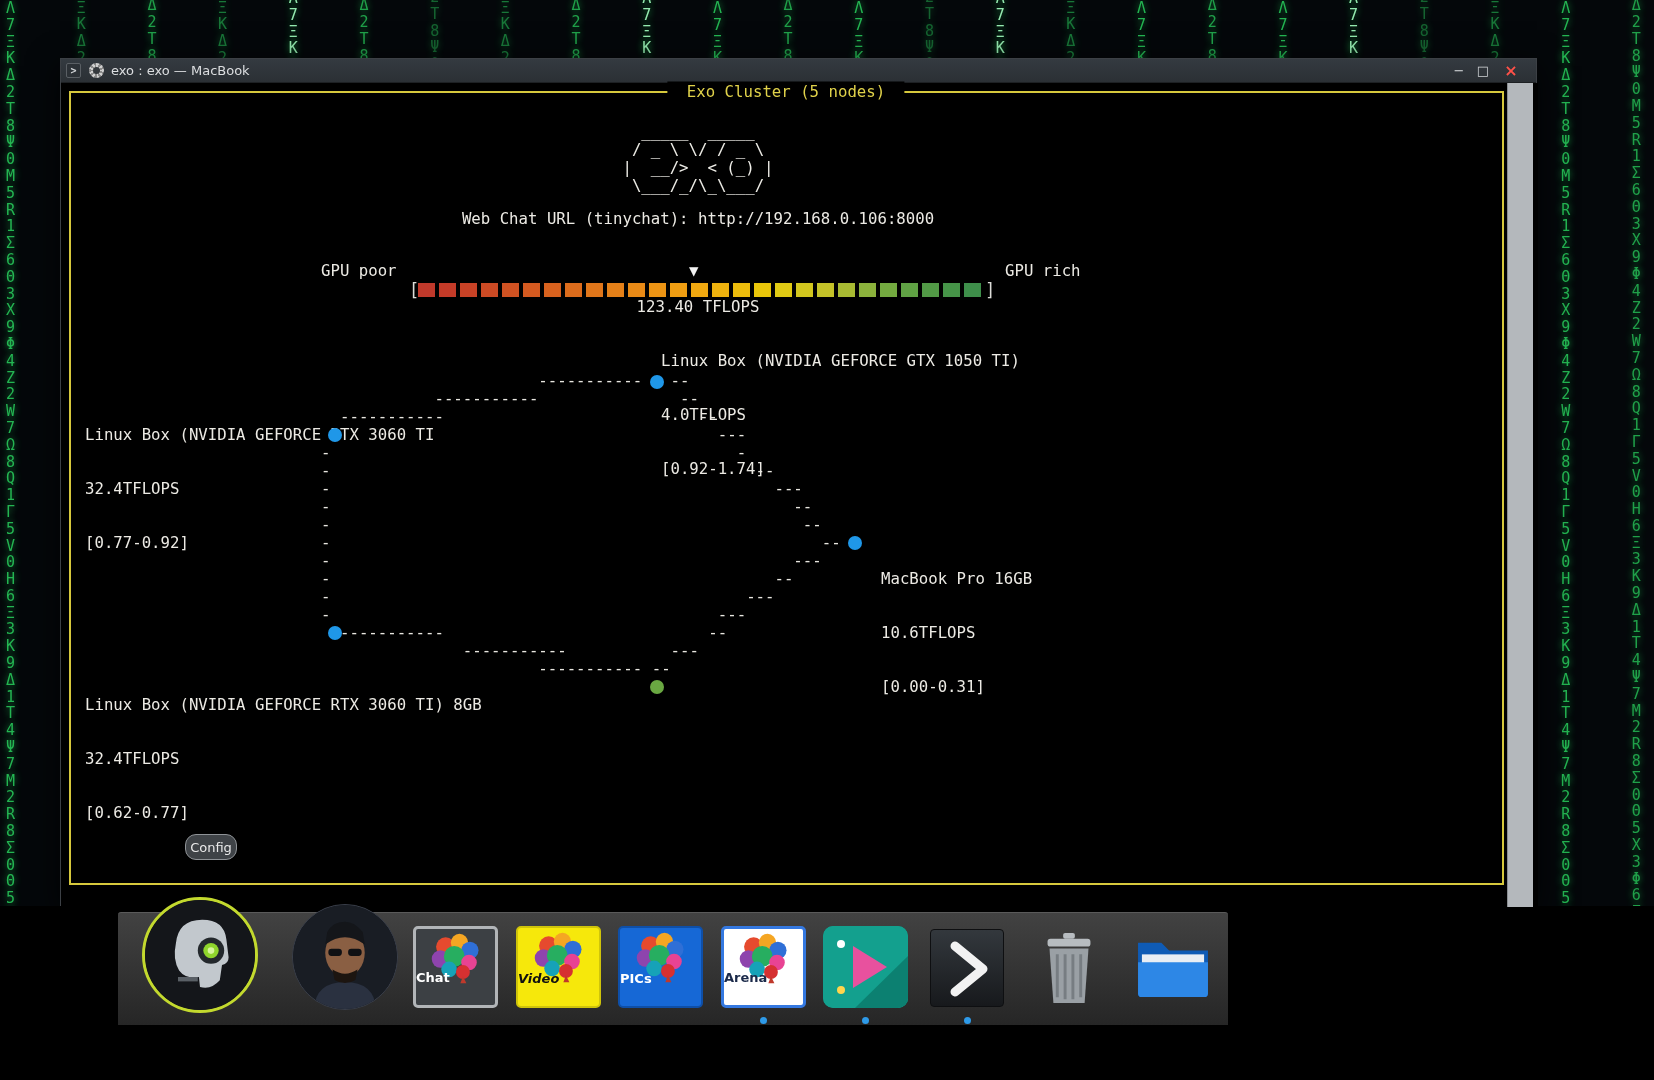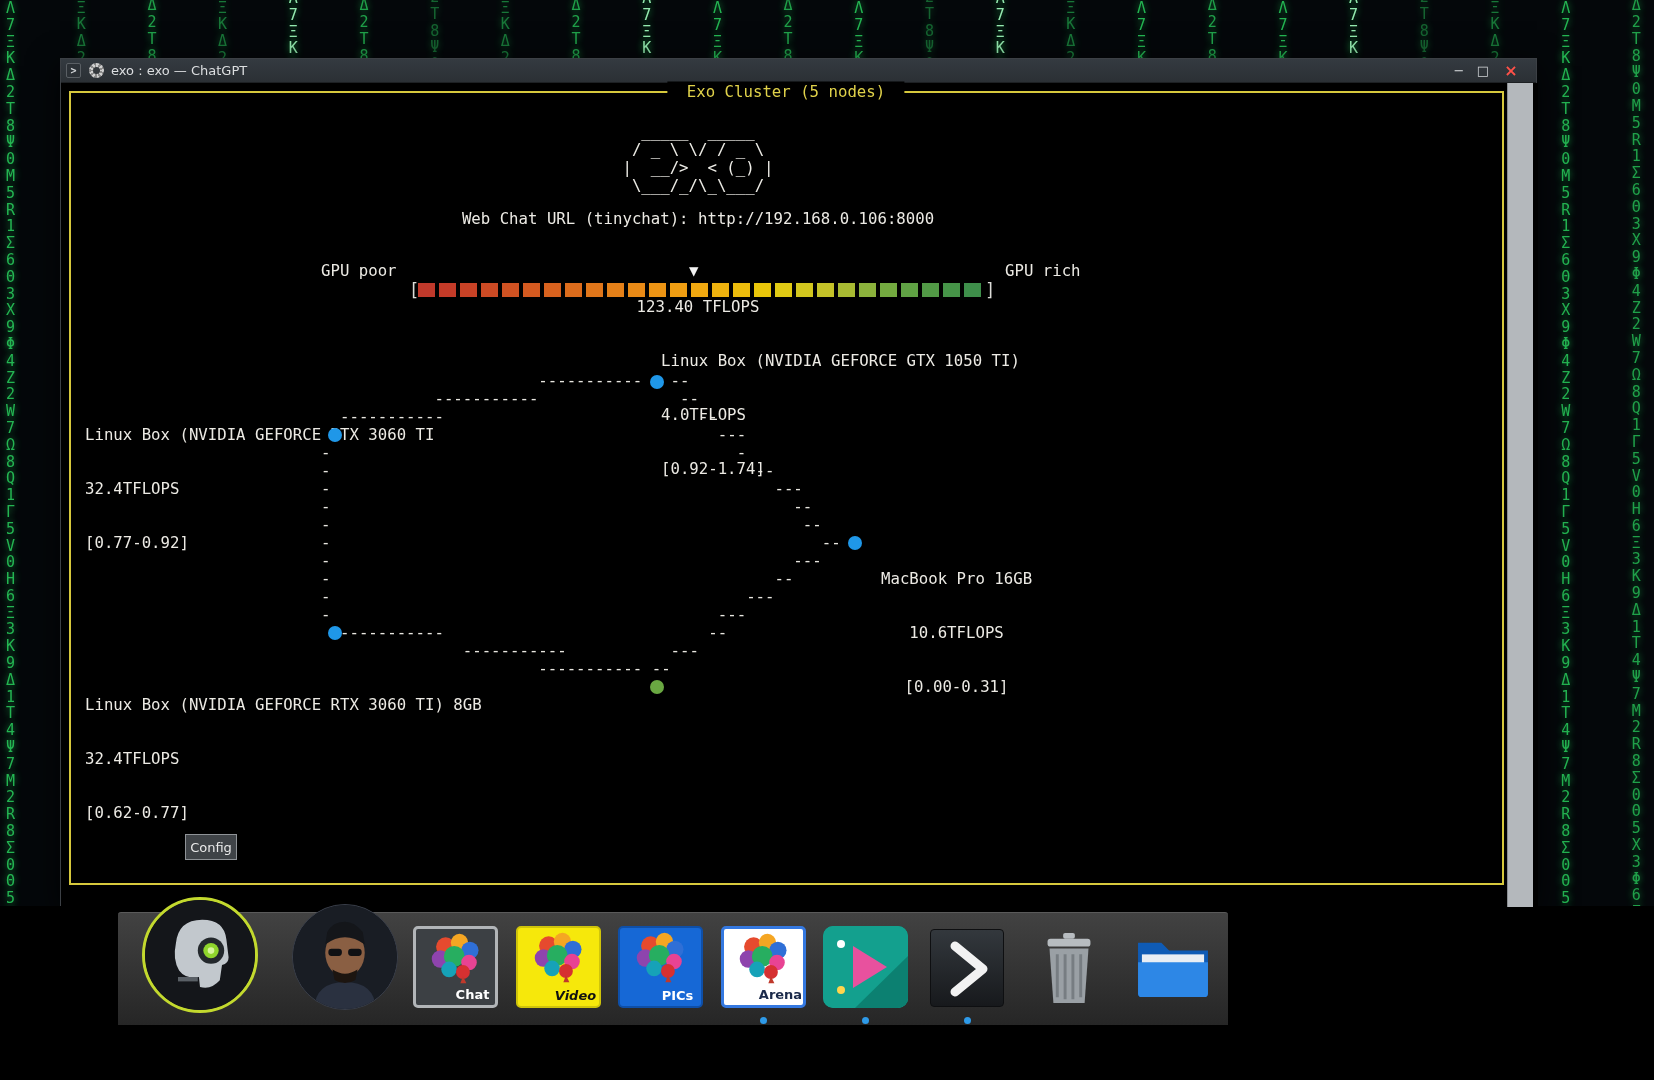--- a/index.html
+++ b/index.html
@@ -50,41 +50,41 @@
   .lbr{position:absolute;left:348px;top:197px;font-size:17px;line-height:20px;color:#dcdcd8;}
   .rbr{position:absolute;left:924px;top:197px;font-size:17px;line-height:20px;color:#dcdcd8;}
   .gsqs{position:absolute;left:357px;top:200px;display:flex;gap:4px;}
   .gsq{width:17px;height:14px;display:inline-block;}
   .gtotal{position:absolute;left:637px;top:215px;transform:translateX(-50%);line-height:18px;}
   .edges{position:absolute;left:24px;top:289px;font-size:15.7px;line-height:18px;color:#e8e6e0;}
   .nlabel{position:absolute;line-height:18px;white-space:pre;}
   .nlabel div{height:18px;}
   .lbl-gtx1050{left:600px;top:233px;}
   .lbl-rtx3060a{left:24px;top:307px;}
-  .lbl-macbook{left:820px;top:451px;text-align:center;}
+  .lbl-macbook{left:820px;top:451px;}
   .lbl-rtx3060b{left:24px;top:577px;}
   .lbl-rtx4060{left:584px;top:613px;}
   .ndot{position:absolute;width:14px;height:14px;border-radius:50%;background:#1f97e8;}
   .dot-0{left:589px;top:292px;} .dot-1{left:267px;top:345px;} .dot-2{left:787px;top:453px;}
   .dot-3{left:267px;top:543px;} .dot-4{left:589px;top:597px;}
   .config{position:absolute;left:124px;top:751px;width:52px;height:26px;background:#3f4347;
-          border:1px solid #8f9397;border-radius:0;color:#e9e9e9;
+          border:1px solid #8f9397;border-radius:11px;color:#e9e9e9;
           font:13px "DejaVu Sans",sans-serif;cursor:pointer;padding:0;}
   .scrollbar{position:absolute;left:1446px;top:0;width:26px;height:824px;background:#b4b8bc;
              border-left:1px solid #8a8e92;box-sizing:border-box;cursor:pointer;}
   
   .dock{position:absolute;left:118px;top:912px;width:1110px;height:112px;
         background:linear-gradient(#424242,#262626);border-top:1px solid #5a5a5a;
         border-radius:3px 3px 0 0;}
   .circ{position:absolute;border-radius:50%;overflow:hidden;cursor:pointer;}
   .robot{left:24px;top:-16px;width:110px;height:110px;border:3px solid #c3d92e;background:#14161a;}
   .man{left:174px;top:-9px;width:104px;height:104px;border:1px solid #3a3f4a;background:#191d24;}
   .tile{position:absolute;width:85px;height:82px;border-radius:5px;box-sizing:border-box;cursor:pointer;}
-  .tile .blabel{position:absolute;left:0;bottom:3px;width:100%;text-align:center;
-                font:bold 13px "DejaVu Sans",sans-serif;margin-left:17px;}
+  .tile .blabel{position:absolute;left:0;bottom:20px;width:100%;
+                font:bold 13px "DejaVu Sans",sans-serif;}
   .tile svg.brainsvg{position:absolute;left:50%;top:4px;transform:translateX(-50%);}
   .t-chat{left:295px;top:13px;background:#3c4044;border:3px solid #b2b5b8;}
   .t-chat .blabel{color:#fff;}
   .t-video{left:398px;top:13px;background:#f6e80b;border:2px solid #cfc40a;}
   .t-video .blabel{color:#111;font-style:italic;}
   .t-pics{left:500px;top:13px;background:#1668d6;border:2px solid #0e4fa8;}
   .t-pics .blabel{color:#fff;}
   .t-arena{left:603px;top:13px;background:#ffffff;border:3px solid #3478e0;}
   .t-arena .blabel{color:#1b2a4a;}
   .t-media{left:705px;top:13px;background:#13a08e;border-radius:10px;overflow:hidden;}
@@ -142,21 +142,21 @@
       <path d="M40 50 l4 8 h-7 z" fill="#c0392b"></path>
     </symbol>
   </svg>
 
   <div class="window">
     <div class="titlebar">
       <span class="tab-chev">&gt;</span>
       <span class="app-ico">
           <span class="app-ico-core"></span>
         </span>
-      <span class="ttl">exo : exo — ChatGPT</span>
+      <span class="ttl">exo : exo — MacBook</span>
       <span class="wbtn min">−</span>
       <span class="wbtn max">□</span>
       <span class="wbtn close">×</span>
     </div>
 
     <div class="content">
       <div class="yframe"></div>
       <span class="frame-title"> Exo Cluster (5 nodes) </span>
 
       <pre class="logo">  _____  _____

